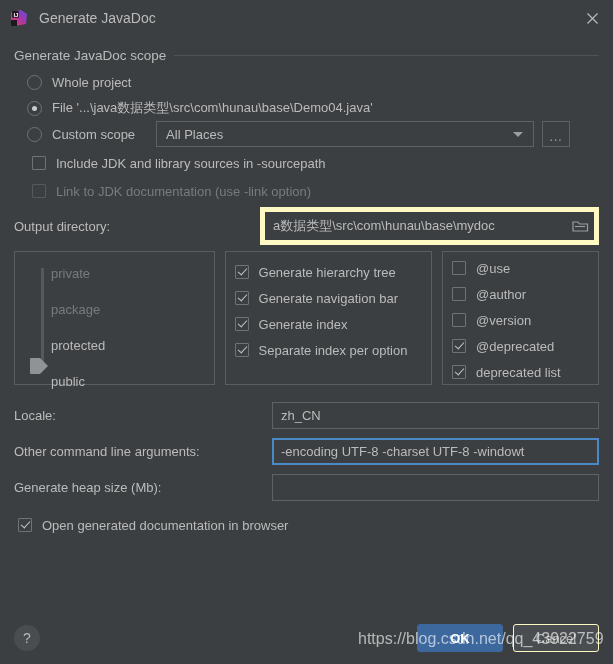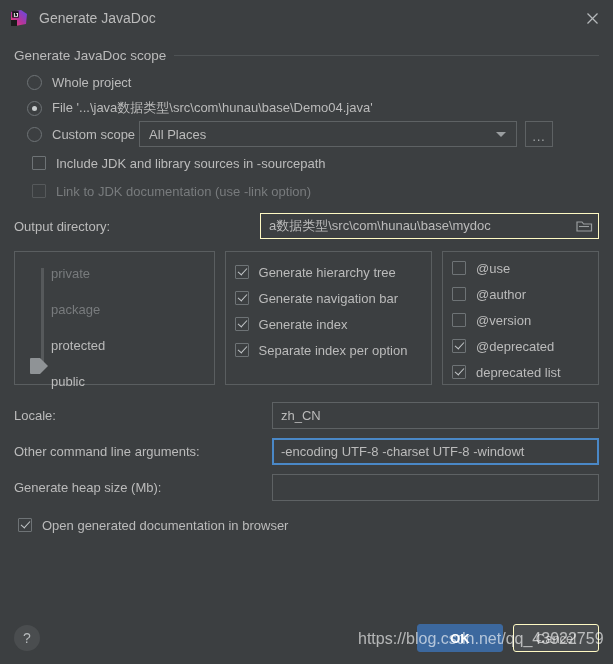--- a/index.html
+++ b/index.html
@@ -110,21 +110,21 @@
   
   .combo {
     width: 378px;
     height: 26px;
     box-sizing: border-box;
     border: 1px solid #5e6264;
     background: #3c3f41;
     display: flex;
     align-items: center;
     padding: 0 6px 0 9px;
-    margin-left: 4px;
+    margin-left: 21px;
   }
   .combo-value { flex: 1 1 auto; color: #bbbbbb; white-space: nowrap; overflow: hidden; }
   .combo-arrow {
     width: 0; height: 0;
     border-left: 5px solid transparent;
     border-right: 5px solid transparent;
     border-top: 5px solid #9a9ea0;
     margin-right: 4px;
     flex: 0 0 auto;
   }
@@ -186,23 +186,23 @@
     margin-top: 6px;
   }
   .field-label {
     width: 246px;
     flex: 0 0 auto;
     color: #bbbbbb;
     white-space: nowrap;
   }
   .text-field {
     flex: 1 1 auto;
-    height: 26px;
-    box-sizing: border-box;
-    border: 1px solid #fef9c3;
+    height: 38px;
+    box-sizing: border-box;
+    border: 5px solid #fef9c3;
     background: #3c3f41;
     display: flex;
     align-items: center;
     padding: 0 5px 0 8px;
     color: #bbbbbb;
     white-space: nowrap;
     overflow: hidden;
   }
   .tf-value { flex: 1 1 auto; overflow: hidden; white-space: nowrap; }
   .folder-icon { flex: 0 0 auto; margin-left: 4px; display:flex; }

